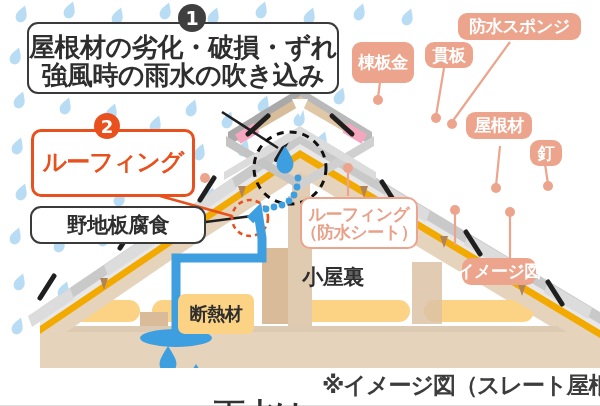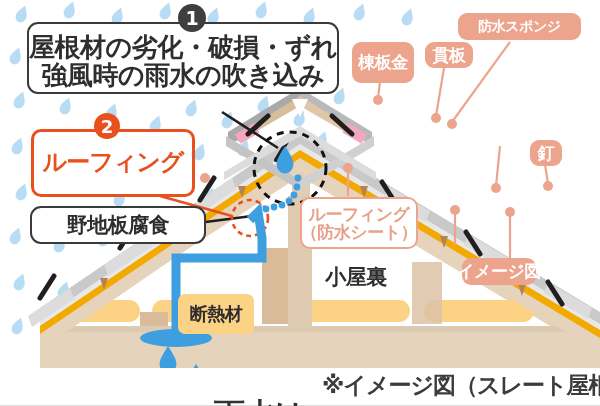--- a/index.html
+++ b/index.html
@@ -317,24 +317,27 @@
   </div>
 
   <div class="chip fill" style="left:352px;top:42px;width:62px;height:41px;font-size:17px;z-index:30;">
     <span>棟板金</span>
   </div>
 
   <div class="chip fill" style="left:425px;top:42px;width:48px;height:26px;font-size:17px;z-index:30;">
     <span>貫板</span>
   </div>
 
-  <div class="chip fill" style="left:458px;top:13px;width:123px;height:27px;font-size:14px;z-index:30;">
+  <div class="chip fill" style="left:458px;top:13px;width:123px;height:27px;font-size:17px;z-index:30;">
     <span>防水スポンジ</span>
   </div>
 
+  <div class="chip fill" style="left:466px;top:112px;width:66px;height:27px;font-size:17px;z-index:30;">
+    <span>屋根材</span>
+  </div>
 
   <div class="chip fill" style="left:530px;top:140px;width:32px;height:26px;font-size:17px;z-index:30;">
     <span>釘</span>
   </div>
 
 
   <div class="chip fill" style="left:462px;top:258px;width:74px;height:27px;font-size:17px;z-index:30;">
     <span>イメージ図</span>
   </div>
 
@@ -342,21 +345,21 @@
               background:#fcd285;color:#2e2e2e;font-weight:700;font-size:18px;
               display:flex;align-items:center;justify-content:center;z-index:30;letter-spacing:-0.5px;">
     <span>断熱材</span>
   </div>
 
   <div class="chip outline" style="left:300px;top:197px;width:118px;height:52px;flex-direction:column;font-size:17px;z-index:30;">
     <div>ルーフィング</div>
     <div>（防水シート）</div>
   </div>
 
-  <div class="chip plain" style="left:320px;top:264px;width:72px;height:26px;font-size:21px;z-index:30;">
+  <div class="chip plain" style="left:297px;top:264px;width:72px;height:26px;font-size:21px;z-index:30;">
     <span>小屋裏</span>
   </div>
 
   <div class="bigtext" style="left:214px;top:336px;font-size:31px;z-index:30;">
     <div>雨水は</div>
     
   </div>
 
   <div class="caption" style="left:322px;top:370px;font-size:23px;z-index:30;">
     <span>※イメージ図（スレート屋根）</span>

